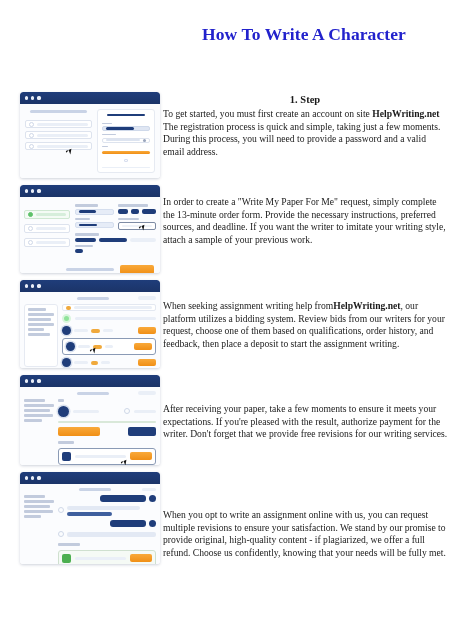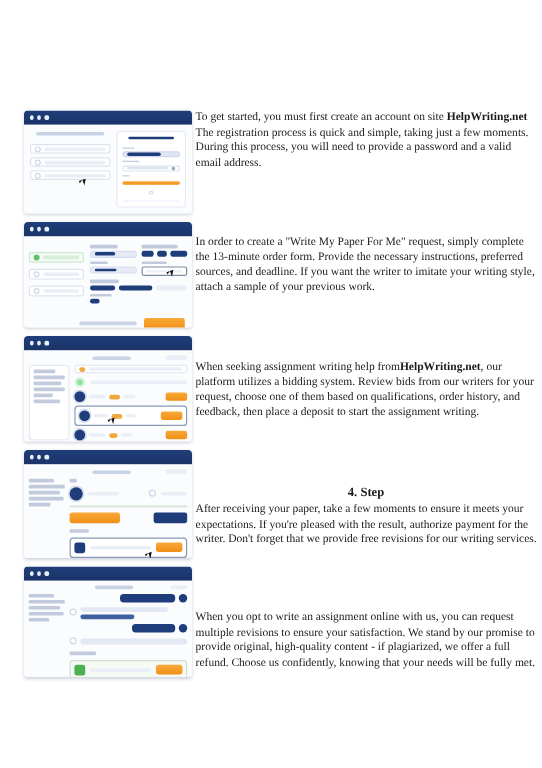--- a/index.html
+++ b/index.html
@@ -145,20 +145,21 @@
   .label { height: 2.5px; background: #c2cbdd; border-radius: 1px; }
   .msg-bubble-r { background:#1f3d7a; height:7px; border-radius:3px; }
   .msg-bubble-l { background:#e3e9f4; height:4px; border-radius:2px; }
 </style>
 </head>
 <body>
 
 <div class="page">
 
   <div class="doc-title">
+    <div>How To Write A Character</div>
   </div>
 
   <div class="shots">
 
     <div class="shot" style="height:86px">
       <div class="titlebar">
         <span class="dot"></span>
         <span class="dot"></span>
         <span class="dot"></span>
       </div>
@@ -431,33 +432,33 @@
           </div>
         </div>
       </div>
     </div>
 
   </div>
 
   <div class="steps">
 
     <div class="step s1">
+      <div class="step-head">1. Step</div>
       <div class="step-body"><span>To get started, you must first create an account on site </span><b>HelpWriting.net</b><span> The registration process is quick and simple, taking just a few moments. During this process, you will need to provide a password and a valid email address.</span></div>
     </div>
 
     <div class="step s2">
       <div class="step-body"><span>In order to create a "Write My Paper For Me" request, simply complete the 13-minute order form. Provide the necessary instructions, preferred sources, and deadline. If you want the writer to imitate your writing style, attach a sample of your previous work.</span><b></b><span></span></div>
     </div>
 
     <div class="step s3">
       <div class="step-body"><span>When seeking assignment writing help from</span><b>HelpWriting.net</b><span>, our platform utilizes a bidding system. Review bids from our writers for your request, choose one of them based on qualifications, order history, and feedback, then place a deposit to start the assignment writing.</span></div>
     </div>
 
     <div class="step s4">
-      <div class="step-head">4. Step</div>
       <div class="step-body"><span>After receiving your paper, take a few moments to ensure it meets your expectations. If you're pleased with the result, authorize payment for the writer. Don't forget that we provide free revisions for our writing services.</span><b></b><span></span></div>
     </div>
 
     <div class="step s5">
       <div class="step-body"><span>When you opt to write an assignment online with us, you can request multiple revisions to ensure your satisfaction. We stand by our promise to provide original, high-quality content - if plagiarized, we offer a full refund. Choose us confidently, knowing that your needs will be fully met.</span><b></b><span></span></div>
     </div>
 
   </div>
 
 </div>

